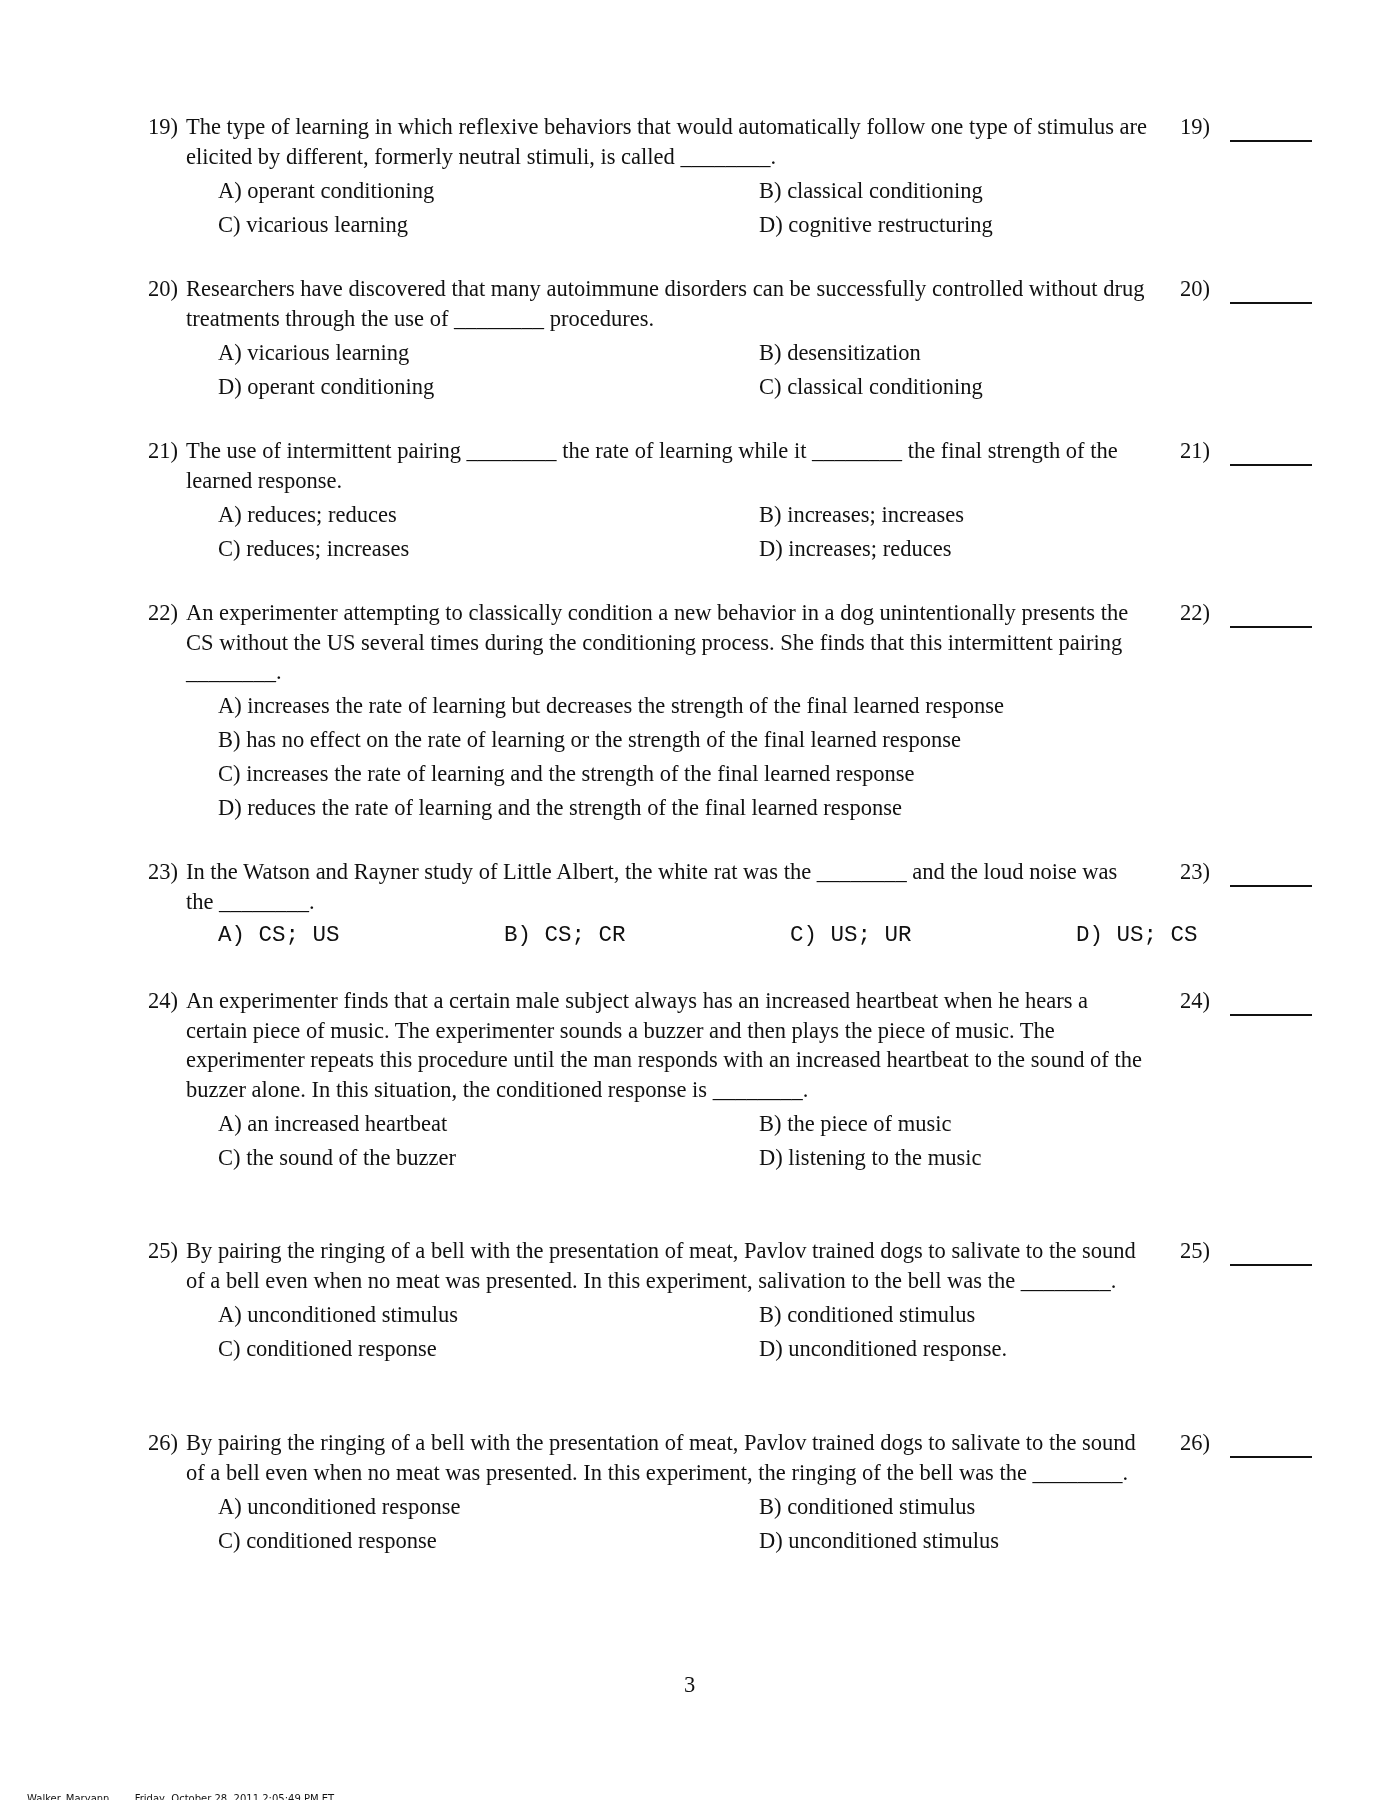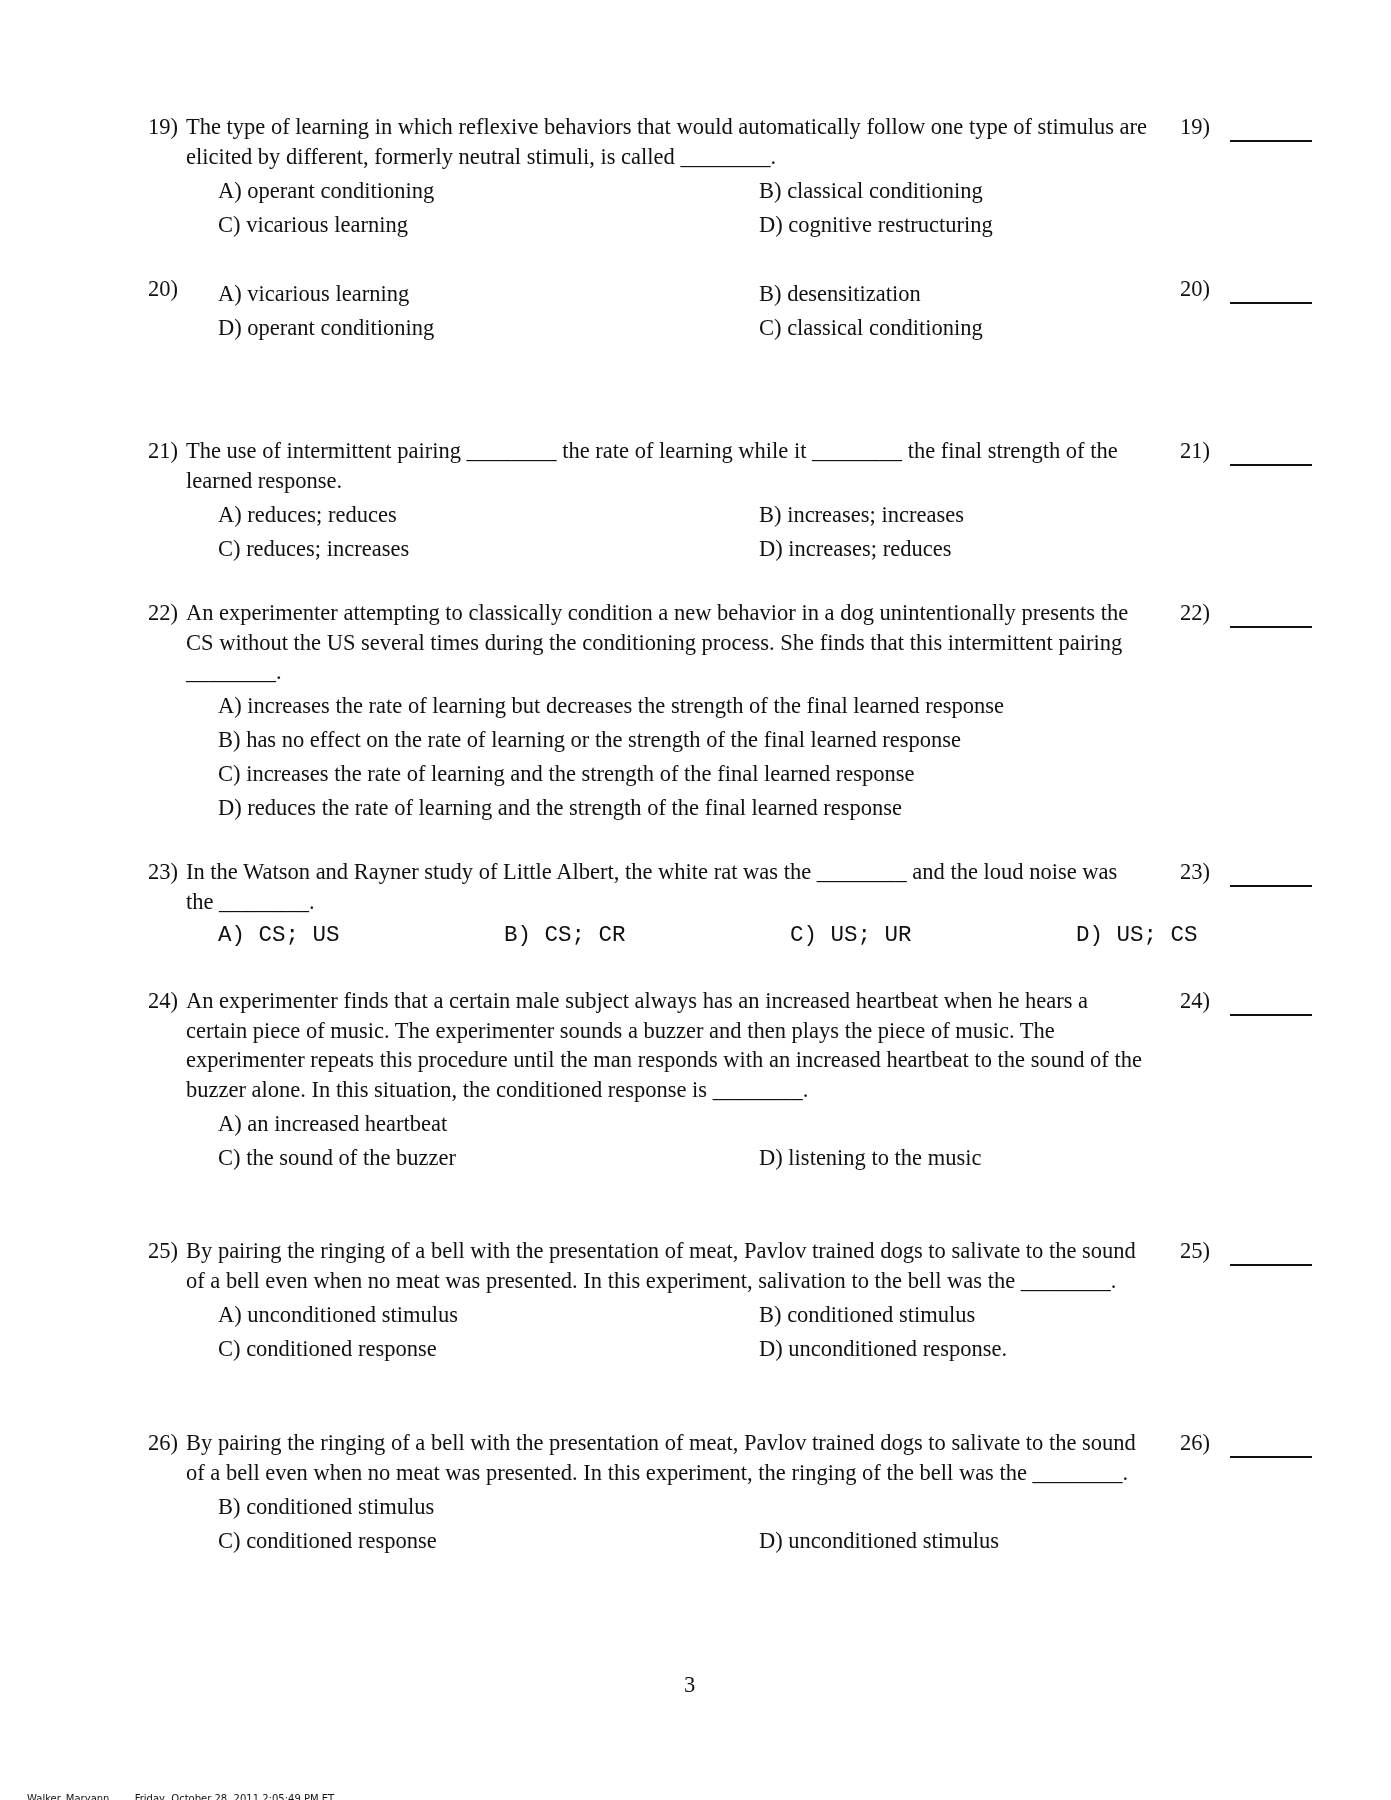--- a/index.html
+++ b/index.html
@@ -32,21 +32,21 @@
       </div>
     <div class="row">
         <span class="opt">C) vicarious learning</span>
         <span class="opt">D) cognitive restructuring</span>
       </div>
   </div>
 </div>
 <div class="ans" style="top:112px;"><span>19)</span><span class="line"></span></div>
 
 <div class="q" style="top:274px;">
-  <div class="stem"><span class="num">20)</span></div>
+  <div class="stem"><span class="num">20)</span><span>Researchers have discovered that many autoimmune disorders can be successfully controlled without drug treatments through the use of ________ procedures.</span></div>
   <div class="opts">
     <div class="row">
         <span class="opt">A) vicarious learning</span>
         <span class="opt">B) desensitization</span>
       </div>
     <div class="row">
         <span class="opt">D) operant conditioning</span>
         <span class="opt">C) classical conditioning</span>
       </div>
   </div>
@@ -98,20 +98,21 @@
       </div>
   </div>
 </div>
 <div class="ans" style="top:857px;"><span>23)</span><span class="line"></span></div>
 
 <div class="q" style="top:986px;">
   <div class="stem"><span class="num">24)</span><span>An experimenter finds that a certain male subject always has an increased heartbeat when he hears a certain piece of music. The experimenter sounds a buzzer and then plays the piece of music. The experimenter repeats this procedure until the man responds with an increased heartbeat to the sound of the buzzer alone. In this situation, the conditioned response is ________.</span></div>
   <div class="opts">
     <div class="row">
         <span class="opt">A) an increased heartbeat</span>
+        <span class="opt">B) the piece of music</span>
       </div>
     <div class="row">
         <span class="opt">C) the sound of the buzzer</span>
         <span class="opt">D) listening to the music</span>
       </div>
   </div>
 </div>
 <div class="ans" style="top:986px;"><span>24)</span><span class="line"></span></div>
 
 <div class="q" style="top:1236px;">
@@ -126,20 +127,21 @@
         <span class="opt">D) unconditioned response.</span>
       </div>
   </div>
 </div>
 <div class="ans" style="top:1236px;"><span>25)</span><span class="line"></span></div>
 
 <div class="q" style="top:1428px;">
   <div class="stem"><span class="num">26)</span><span>By pairing the ringing of a bell with the presentation of meat, Pavlov trained dogs to salivate to the sound of a bell even when no meat was presented. In this experiment, the ringing of the bell was the ________.</span></div>
   <div class="opts">
     <div class="row">
+        <span class="opt">A) unconditioned response</span>
         <span class="opt">B) conditioned stimulus</span>
       </div>
     <div class="row">
         <span class="opt">C) conditioned response</span>
         <span class="opt">D) unconditioned stimulus</span>
       </div>
   </div>
 </div>
 <div class="ans" style="top:1428px;"><span>26)</span><span class="line"></span></div>
 

